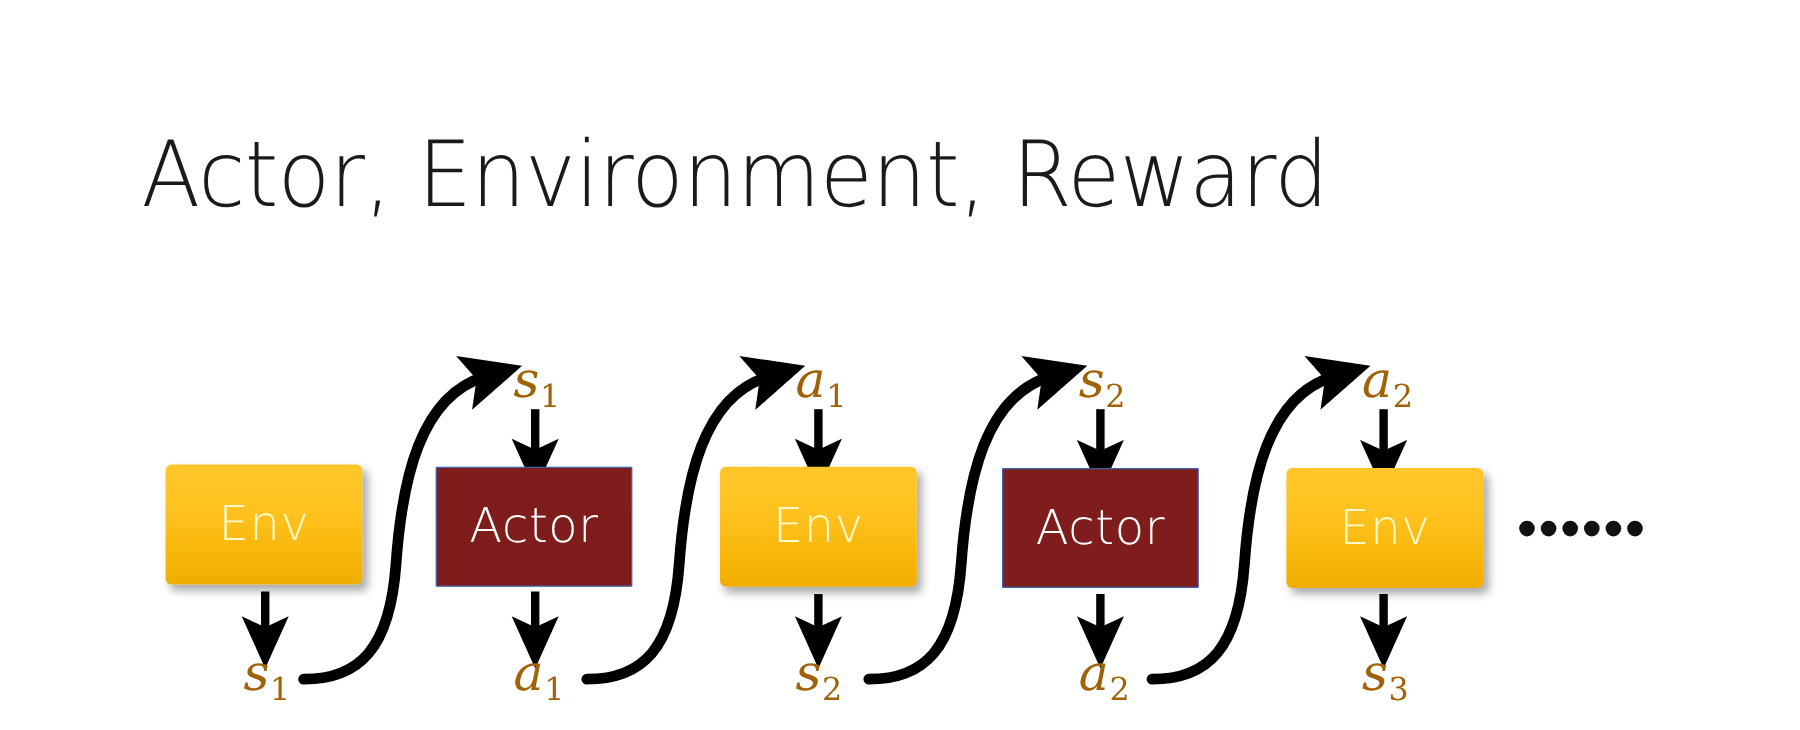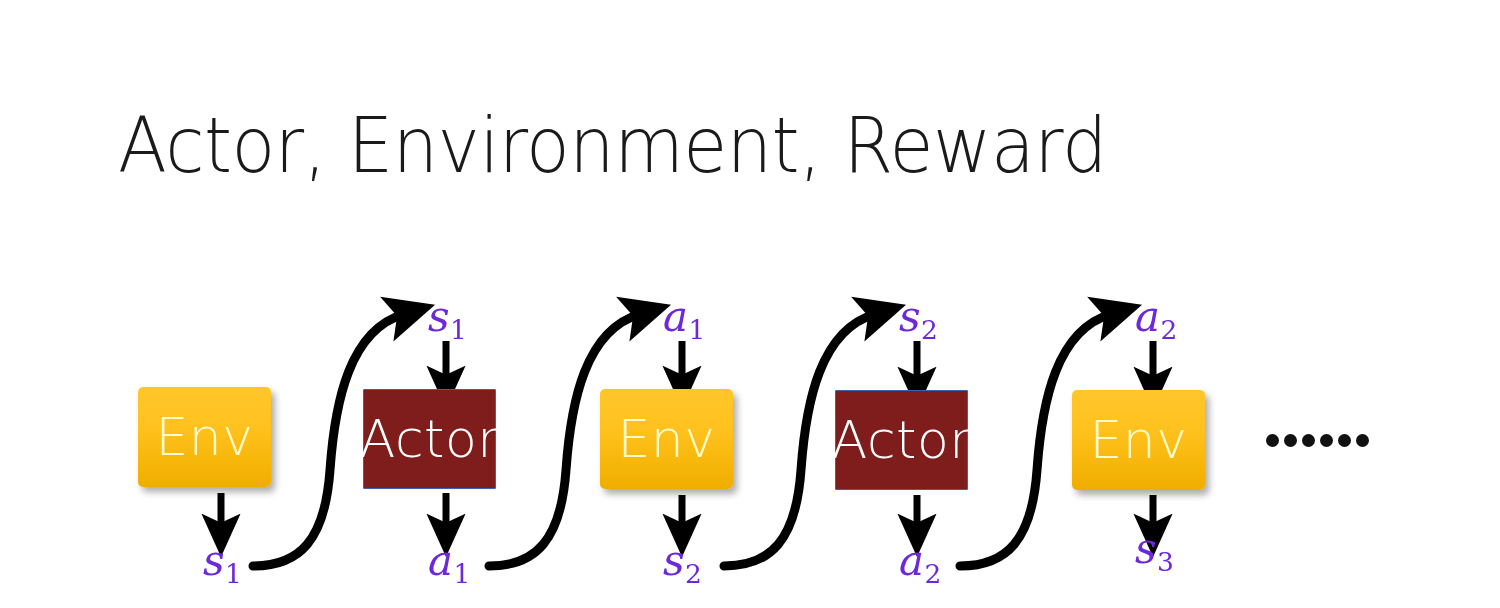--- a/index.html
+++ b/index.html
@@ -40,29 +40,29 @@
     position: absolute;
     left: 0;
     top: 0;
     width: 1500px;
     height: 608px;
   }
 
   
   .node-box {
     position: absolute;
-    width: 133px;
+    width: 164px;
     height: 100px;
     box-sizing: border-box;
     display: flex;
     align-items: center;
     justify-content: center;
     font-family: "DejaVu Sans", "Liberation Sans", sans-serif;
     font-weight: 300;
-    font-size: 52px;
+    font-size: 40px;
     letter-spacing: 0.5px;
     user-select: none;
   }
   .node-env {
     background: linear-gradient(180deg, #FFC62B 0%, #FFC21F 38%, #F6B508 78%, #EFAD00 100%);
     border-radius: 5px;
     color: #FFFBC8;
     box-shadow: 4px 5px 7px rgba(0,0,0,0.33);
   }
   .node-actor {
@@ -71,21 +71,21 @@
     border-radius: 1px;
     color: #FFFFFF;
   }
 
   
   .math-label {
     position: absolute;
     font-family: "DejaVu Serif", "Liberation Serif", serif;
     font-style: italic;
     font-size: 42px;
-    color: #6d28d9;
+    color: #a16207;
     white-space: nowrap;
     user-select: none;
   }
   .math-label sub {
     font-size: 0.63em;
     font-style: normal;
     vertical-align: baseline;
     position: relative;
     top: 0.30em;
     left: 0.02em;
@@ -180,21 +180,21 @@
   </div>
   <div class="math-label" style="left:428px; top:536px;">
     <span>a</span><sub>1</sub>
   </div>
   <div class="math-label" style="left:663px; top:536px;">
     <span>s</span><sub>2</sub>
   </div>
   <div class="math-label" style="left:899px; top:536px;">
     <span>a</span><sub>2</sub>
   </div>
-  <div class="math-label" style="left:1135px; top:524px;">
+  <div class="math-label" style="left:1135px; top:536px;">
     <span>s</span><sub>3</sub>
   </div>
 
   <div id="ellipsis">
     <span class="dot"></span>
     <span class="dot"></span>
     <span class="dot"></span>
     <span class="dot"></span>
     <span class="dot"></span>
     <span class="dot"></span>

